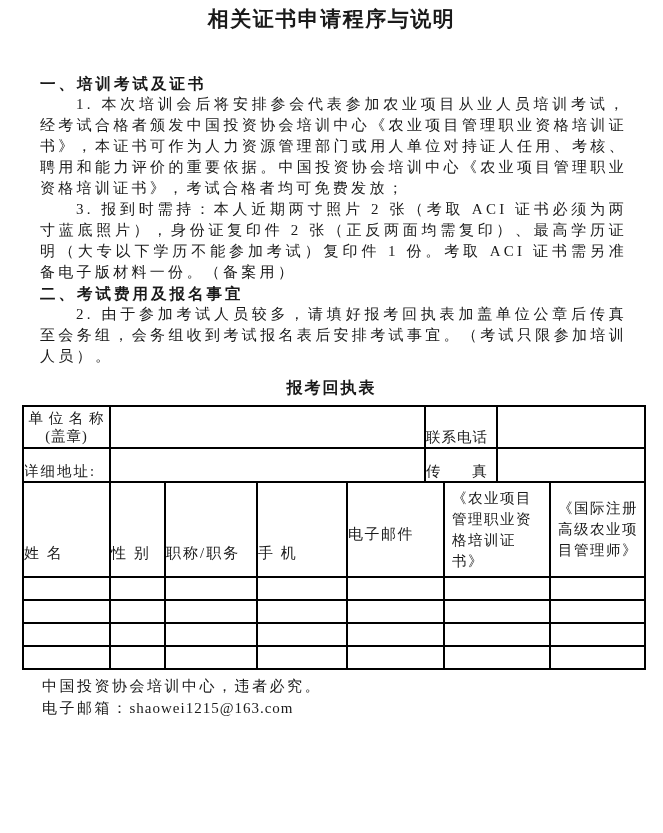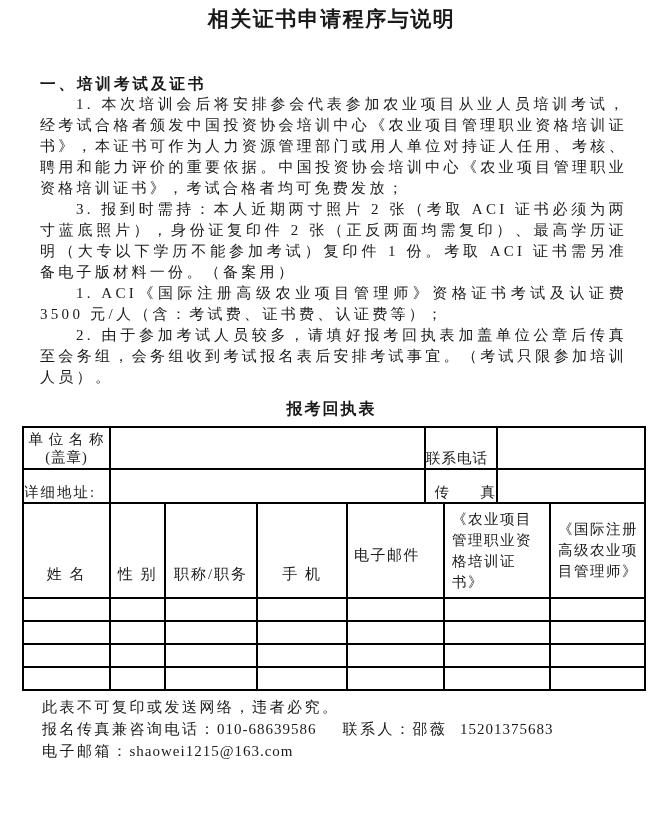--- a/index.html
+++ b/index.html
@@ -52,26 +52,26 @@
 
   .top-tbl tr.r1 td { height: 40px; }
   .top-tbl tr.r2 td { height: 32px; }
 
   .unit-cell {
     text-align: center; vertical-align: middle;
     line-height: 18px; letter-spacing: 1px; margin-top: 31px;
   }
   .addr-cell { vertical-align: bottom; padding: 0 0 3px 4px; letter-spacing: 2px; border-radius: 7px; }
   .phone-cell { vertical-align: bottom; padding: 0 0 5px 6px; letter-spacing: 1px; margin-top: 8px; }
-  .fax-cell { vertical-align: bottom; padding: 0 0 6px 6px; word-spacing: 26px; letter-spacing: 1px; text-align: right; }
+  .fax-cell { vertical-align: bottom; padding: 0 0 6px 6px; word-spacing: 26px; letter-spacing: 1px; }
 
-  .main-tbl tr.hdr td { height: 80px; vertical-align: bottom; text-align: center;
+  .main-tbl tr.hdr td { height: 80px; vertical-align: bottom; text-align: left;
     padding-bottom: 13px; letter-spacing: 2px; font-size: 15px; }
   .main-tbl tr.hdr td.email-col {
-    vertical-align: middle; text-align: left; padding: 10px 0 0 6px; letter-spacing: 1.5px;
+    vertical-align: middle; text-align: left; padding: 10px 0 0 0; letter-spacing: 1.5px;
   }
   .main-tbl tr.hdr td.cert-col {
     vertical-align: middle; text-align: left;
     padding: 0 4px 0 7px; font-size: 14.5px; line-height: 21px; letter-spacing: 1.5px;
   }
   .main-tbl tr.data-r1 td { height: 24px; }
   .main-tbl tr.data td { height: 21px; }
 
   .footer { margin: 5px 0 0 42px; font-size: 15px; line-height: 22px; letter-spacing: 2.5px; }
   .footer .ascii { letter-spacing: 1px; }
@@ -81,21 +81,21 @@
 <body>
 
 <div class="page">
 
   <h1 class="doc-title">相关证书申请程序与说明</h1>
 
   <div class="content">
     <h2 class="sec-heading">一、培训考试及证书</h2>
     <p class="para">1. 本次培训会后将安排参会代表参加农业项目从业人员培训考试，经考试合格者颁发中国投资协会培训中心《农业项目管理职业资格培训证书》，本证书可作为人力资源管理部门或用人单位对持证人任用、考核、聘用和能力评价的重要依据。中国投资协会培训中心《农业项目管理职业资格培训证书》，考试合格者均可免费发放；</p>
     <p class="para">3. 报到时需持：本人近期两寸照片 2 张（考取 ACI 证书必须为两寸蓝底照片），身份证复印件 2 张（正反两面均需复印）、最高学历证明（大专以下学历不能参加考试）复印件 1 份。考取 ACI 证书需另准备电子版材料一份。（备案用）</p>
-    <p class="para">1. ACI《国际注册高级农业项目管理师》资格证书考试及认证费 3500 元/人（含：考试费、证书费、认证费等）；</p>
+    <h2 class="sec-heading">二、考试费用及报名事宜</h2>
     <p class="para">2. 由于参加考试人员较多，请填好报考回执表加盖单位公章后传真至会务组，会务组收到考试报名表后安排考试事宜。（考试只限参加培训人员）。</p>
   </div>
 
   <div class="form-title">报考回执表</div>
 
   <table class="tbl top-tbl">
     <colgroup>
       <col style="width:87px">
         <col style="width:315px">
         <col style="width:72px">
@@ -173,22 +173,19 @@
         <td></td>
           <td></td>
         <td></td>
           <td></td>
         <td></td>
       </tr>
     </tbody>
   </table>
 
   <div class="footer">
-    <div>此表不可复印或发送网络，违者必究。</div>
-    <div>
-      <span>报名传真兼咨询电话：</span><span class="ascii">010-68639586</span><span class="gap"></span><span>联系人：</span><span>邵薇</span>&nbsp;&nbsp;<span class="ascii">15201375683</span>
-    </div>
+    <div>中国投资协会培训中心，违者必究。</div>
     <div>
       <span>电子邮箱：</span><span class="ascii">shaowei1215@163.com</span>
     </div>
   </div>
 
 </div>
 
 </body></html>

